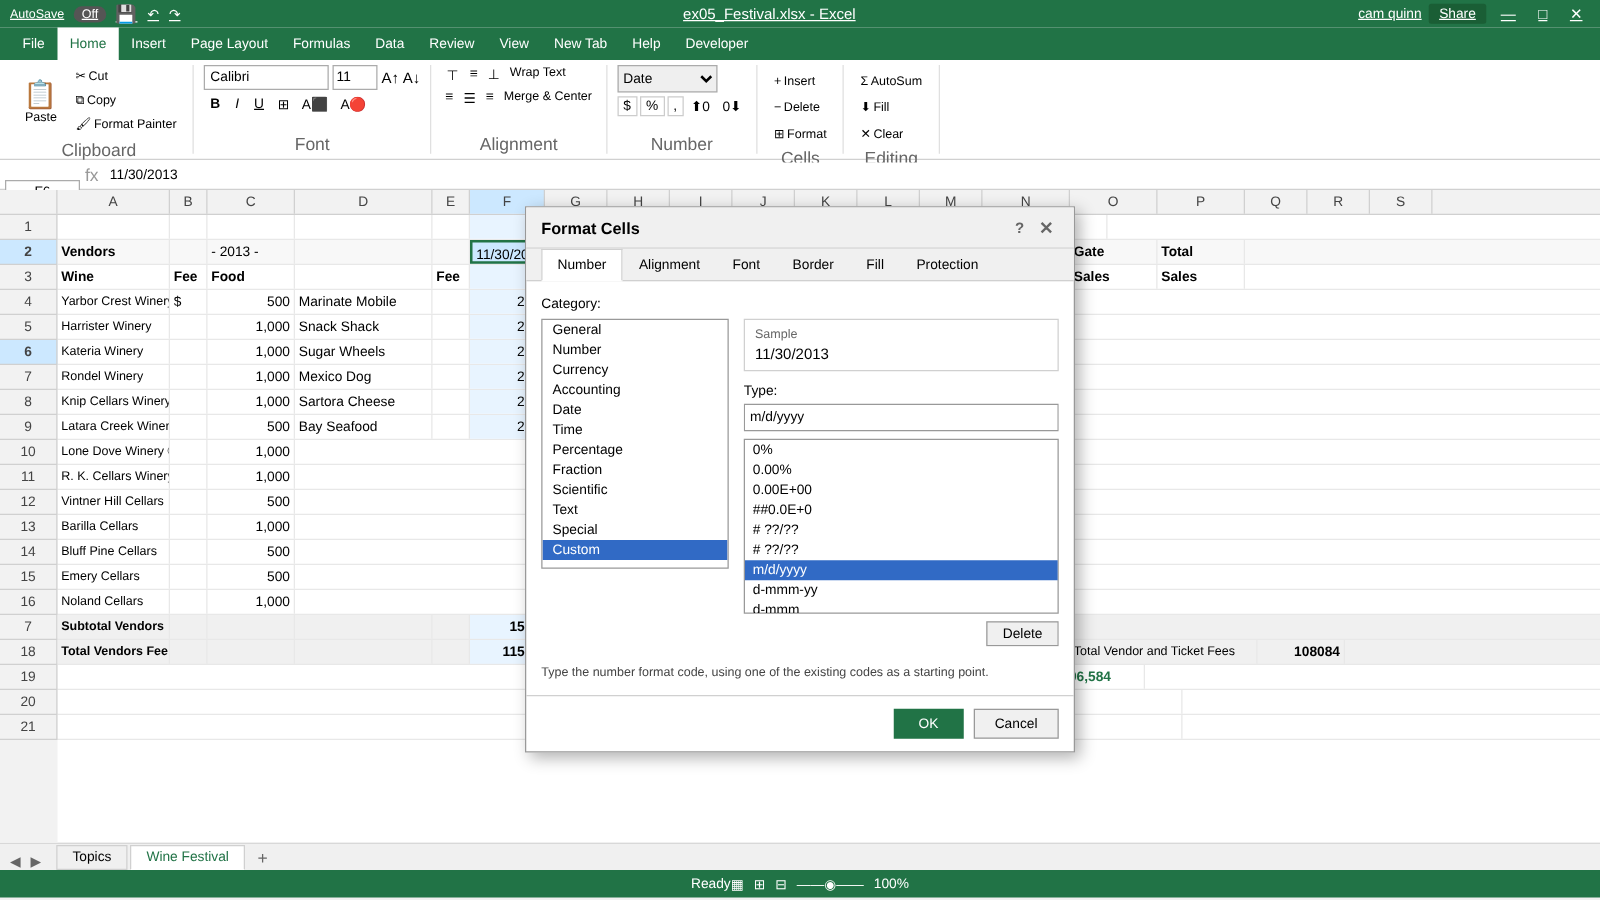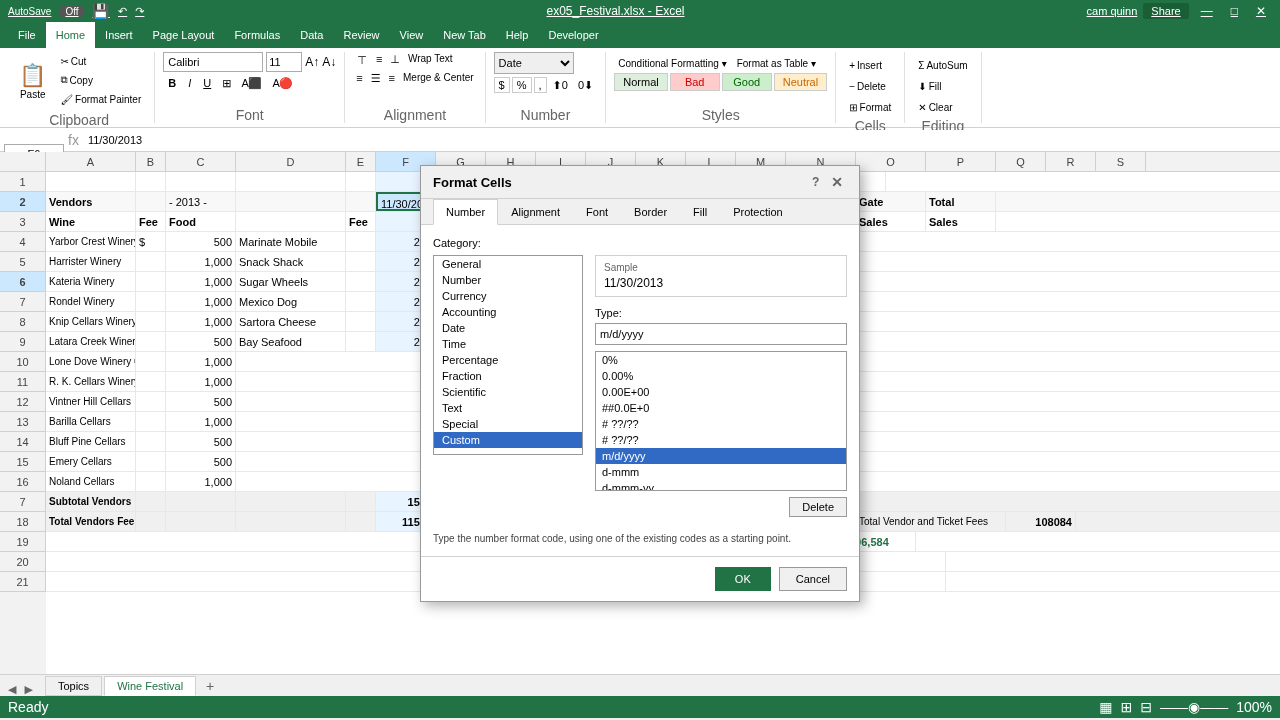--- a/index.html
+++ b/index.html
@@ -64,21 +64,21 @@
     .grid-cell.green { color: #217346; font-weight: bold; }
     .grid-cell.selected { background: #cce8ff; border: 2px solid #217346; }
     
     
     .sheet-tabs { height: 22px; background: #f0f0f0; border-top: 1px solid #d0d0d0; display: flex; align-items: flex-end; padding: 0 4px; }
     .sheet-tab { height: 20px; padding: 0 12px; font-size: 11px; border: 1px solid #d0d0d0; background: #f0f0f0; cursor: pointer; display: flex; align-items: center; margin-right: 2px; }
     .sheet-tab.active { background: white; border-bottom-color: white; color: #217346; font-weight: 500; }
     .sheet-tab-add { width: 24px; height: 20px; display: flex; align-items: center; justify-content: center; cursor: pointer; font-size: 14px; color: #666; }
     
     
-    .status-bar { height: 22px; background: #217346; color: white; display: flex; align-items: center; justify-content: space-between; padding: 0 8px; font-size: 14px; }
+    .status-bar { height: 22px; background: #217346; color: white; display: flex; align-items: center; justify-content: center; padding: 0 8px; font-size: 11px; }
     
     
     .dialog { background: white; border: 1px solid #999; box-shadow: 4px 4px 12px rgba(0,0,0,0.3); width: 440px; position: absolute; top: 165px; left: 420px; }
     .dialog-title { background: #f0f0f0; padding: 8px 12px; display: flex; justify-content: space-between; align-items: center; border-bottom: 1px solid #d0d0d0; font-size: 13px; font-weight: 600; cursor: move; }
     .dialog-close { cursor: pointer; font-size: 14px; color: #666; padding: 0 4px; }
     .dialog-tabs { display: flex; border-bottom: 1px solid #d0d0d0; padding: 0 12px; background: #f0f0f0; }
     .dialog-tab { padding: 6px 12px; font-size: 11px; cursor: pointer; border: 1px solid transparent; margin-bottom: -1px; }
     .dialog-tab.active { background: white; border: 1px solid #d0d0d0; border-bottom-color: white; font-weight: 500; }
     .dialog-body { padding: 12px; }
     .dialog-section-label { font-size: 11px; font-weight: 400; margin-bottom: 6px; }
@@ -216,35 +216,20 @@
         <span style="cursor:pointer;padding:1px 4px;border:1px solid #ccc;">$</span>
         <span style="cursor:pointer;padding:1px 4px;border:1px solid #ccc;">%</span>
         <span style="cursor:pointer;padding:1px 4px;border:1px solid #ccc;">,</span>
         <span style="cursor:pointer;padding:1px 4px;">⬆0</span>
         <span style="cursor:pointer;padding:1px 4px;">0⬇</span>
       </div>
     </div>
     <div class="ribbon-group-label">Number</div>
   </div>
 
-  <div class="ribbon-group">
-    <div class="ribbon-group-content" style="flex-direction:column;gap:2px;padding-top:4px;">
-      <div style="display:flex;gap:2px;">
-        <span style="font-size:10px;cursor:pointer;padding:2px 4px;">Conditional Formatting ▾</span>
-        <span style="font-size:10px;cursor:pointer;padding:2px 4px;">Format as Table ▾</span>
-      </div>
-      <div class="styles-box">
-        <span class="style-btn style-normal">Normal</span>
-        <span class="style-btn style-bad">Bad</span>
-        <span class="style-btn style-good">Good</span>
-        <span class="style-btn style-neutral">Neutral</span>
-      </div>
-    </div>
-    <div class="ribbon-group-label">Styles</div>
-  </div>
 
   <div class="ribbon-group">
     <div class="ribbon-group-content" style="flex-direction:column;gap:3px;padding-top:4px;">
       <div class="ribbon-btn-small">
           <span>+</span>
           <span>Insert</span>
         </div>
       <div class="ribbon-btn-small">
           <span>−</span>
           <span>Delete</span>
@@ -606,22 +591,22 @@
         <div class="type-label">Type:</div>
         <input class="type-input" type="text" value="m/d/yyyy" style="">
         <div class="format-list">
           <div class="format-item">0%</div>
           <div class="format-item">0.00%</div>
           <div class="format-item">0.00E+00</div>
           <div class="format-item">##0.0E+0</div>
           <div class="format-item"># ??/??</div>
           <div class="format-item"># ??/??</div>
           <div class="format-item selected">m/d/yyyy</div>
+          <div class="format-item">d-mmm-yy</div>
           <div class="format-item">d-mmm</div>
-          <div class="format-item">d-mmm-yy</div>
 
         </div>
         <button class="delete-btn">Delete</button>
       </div>
     </div>
     <div class="hint-text">Type the number format code, using one of the existing codes as a starting point.</div>
   </div>
   <div class="dialog-footer">
     <button class="btn-ok">OK</button>
     <button class="btn-cancel">Cancel</button>

